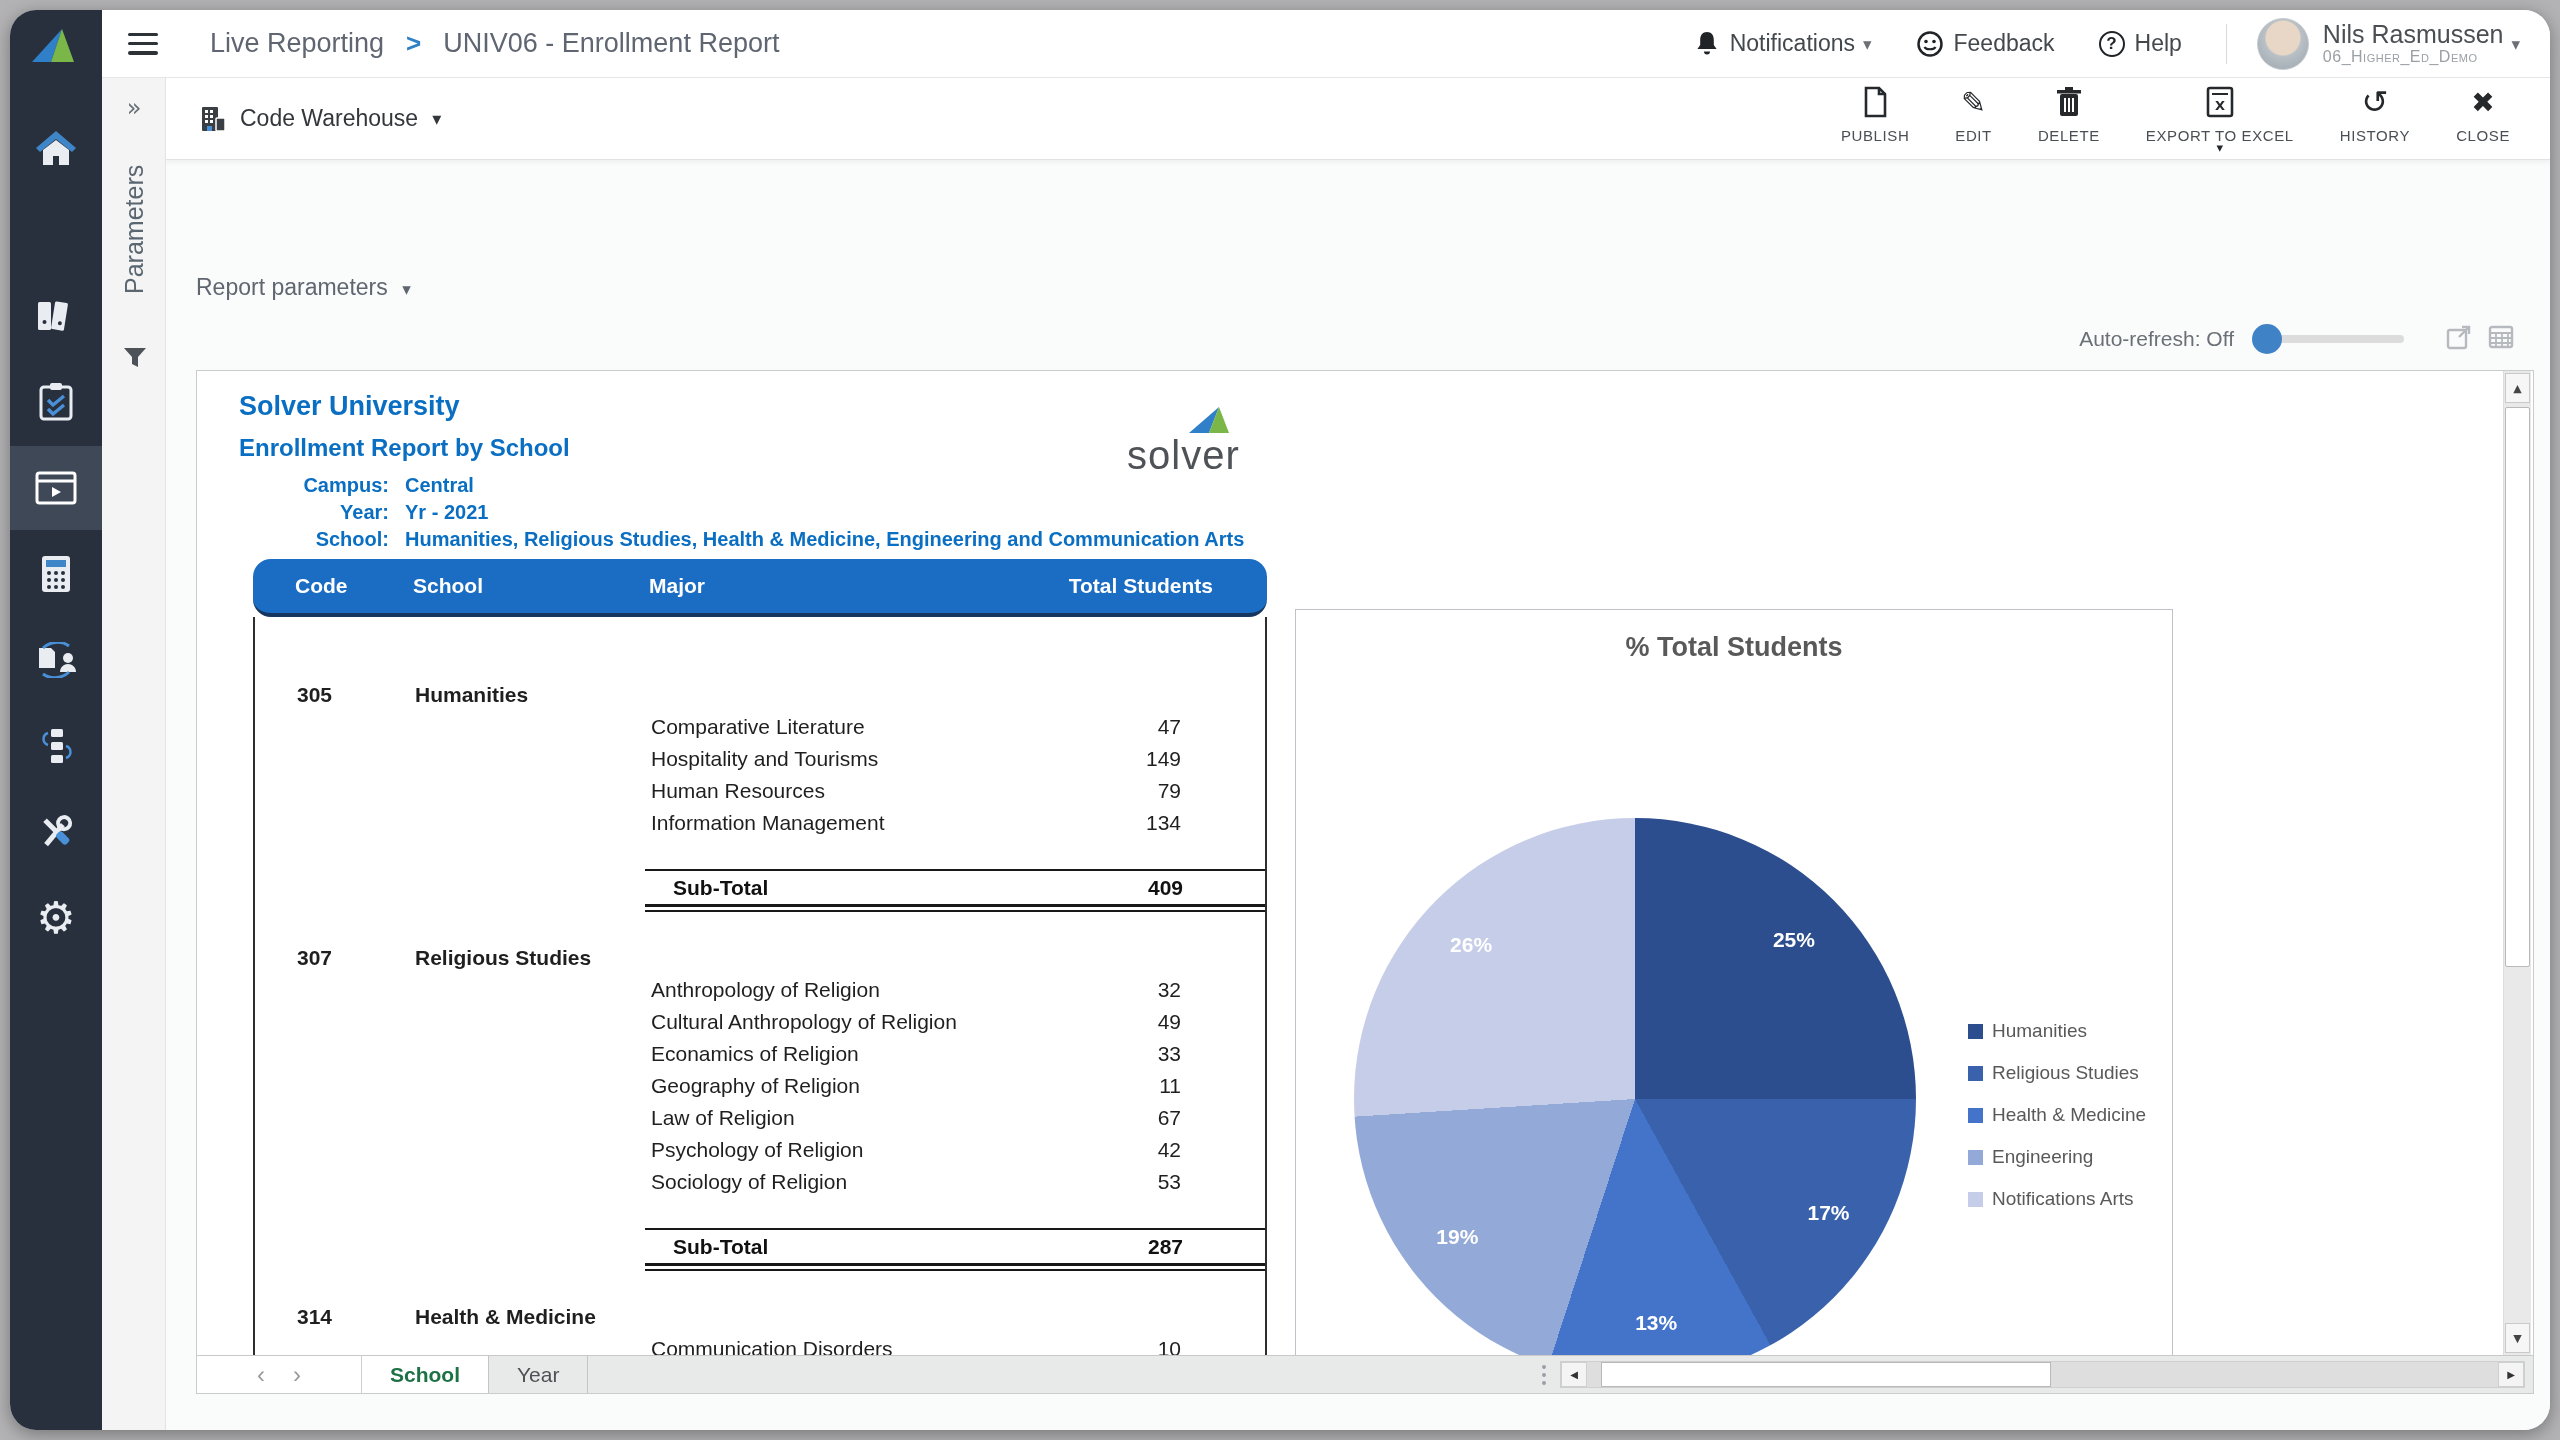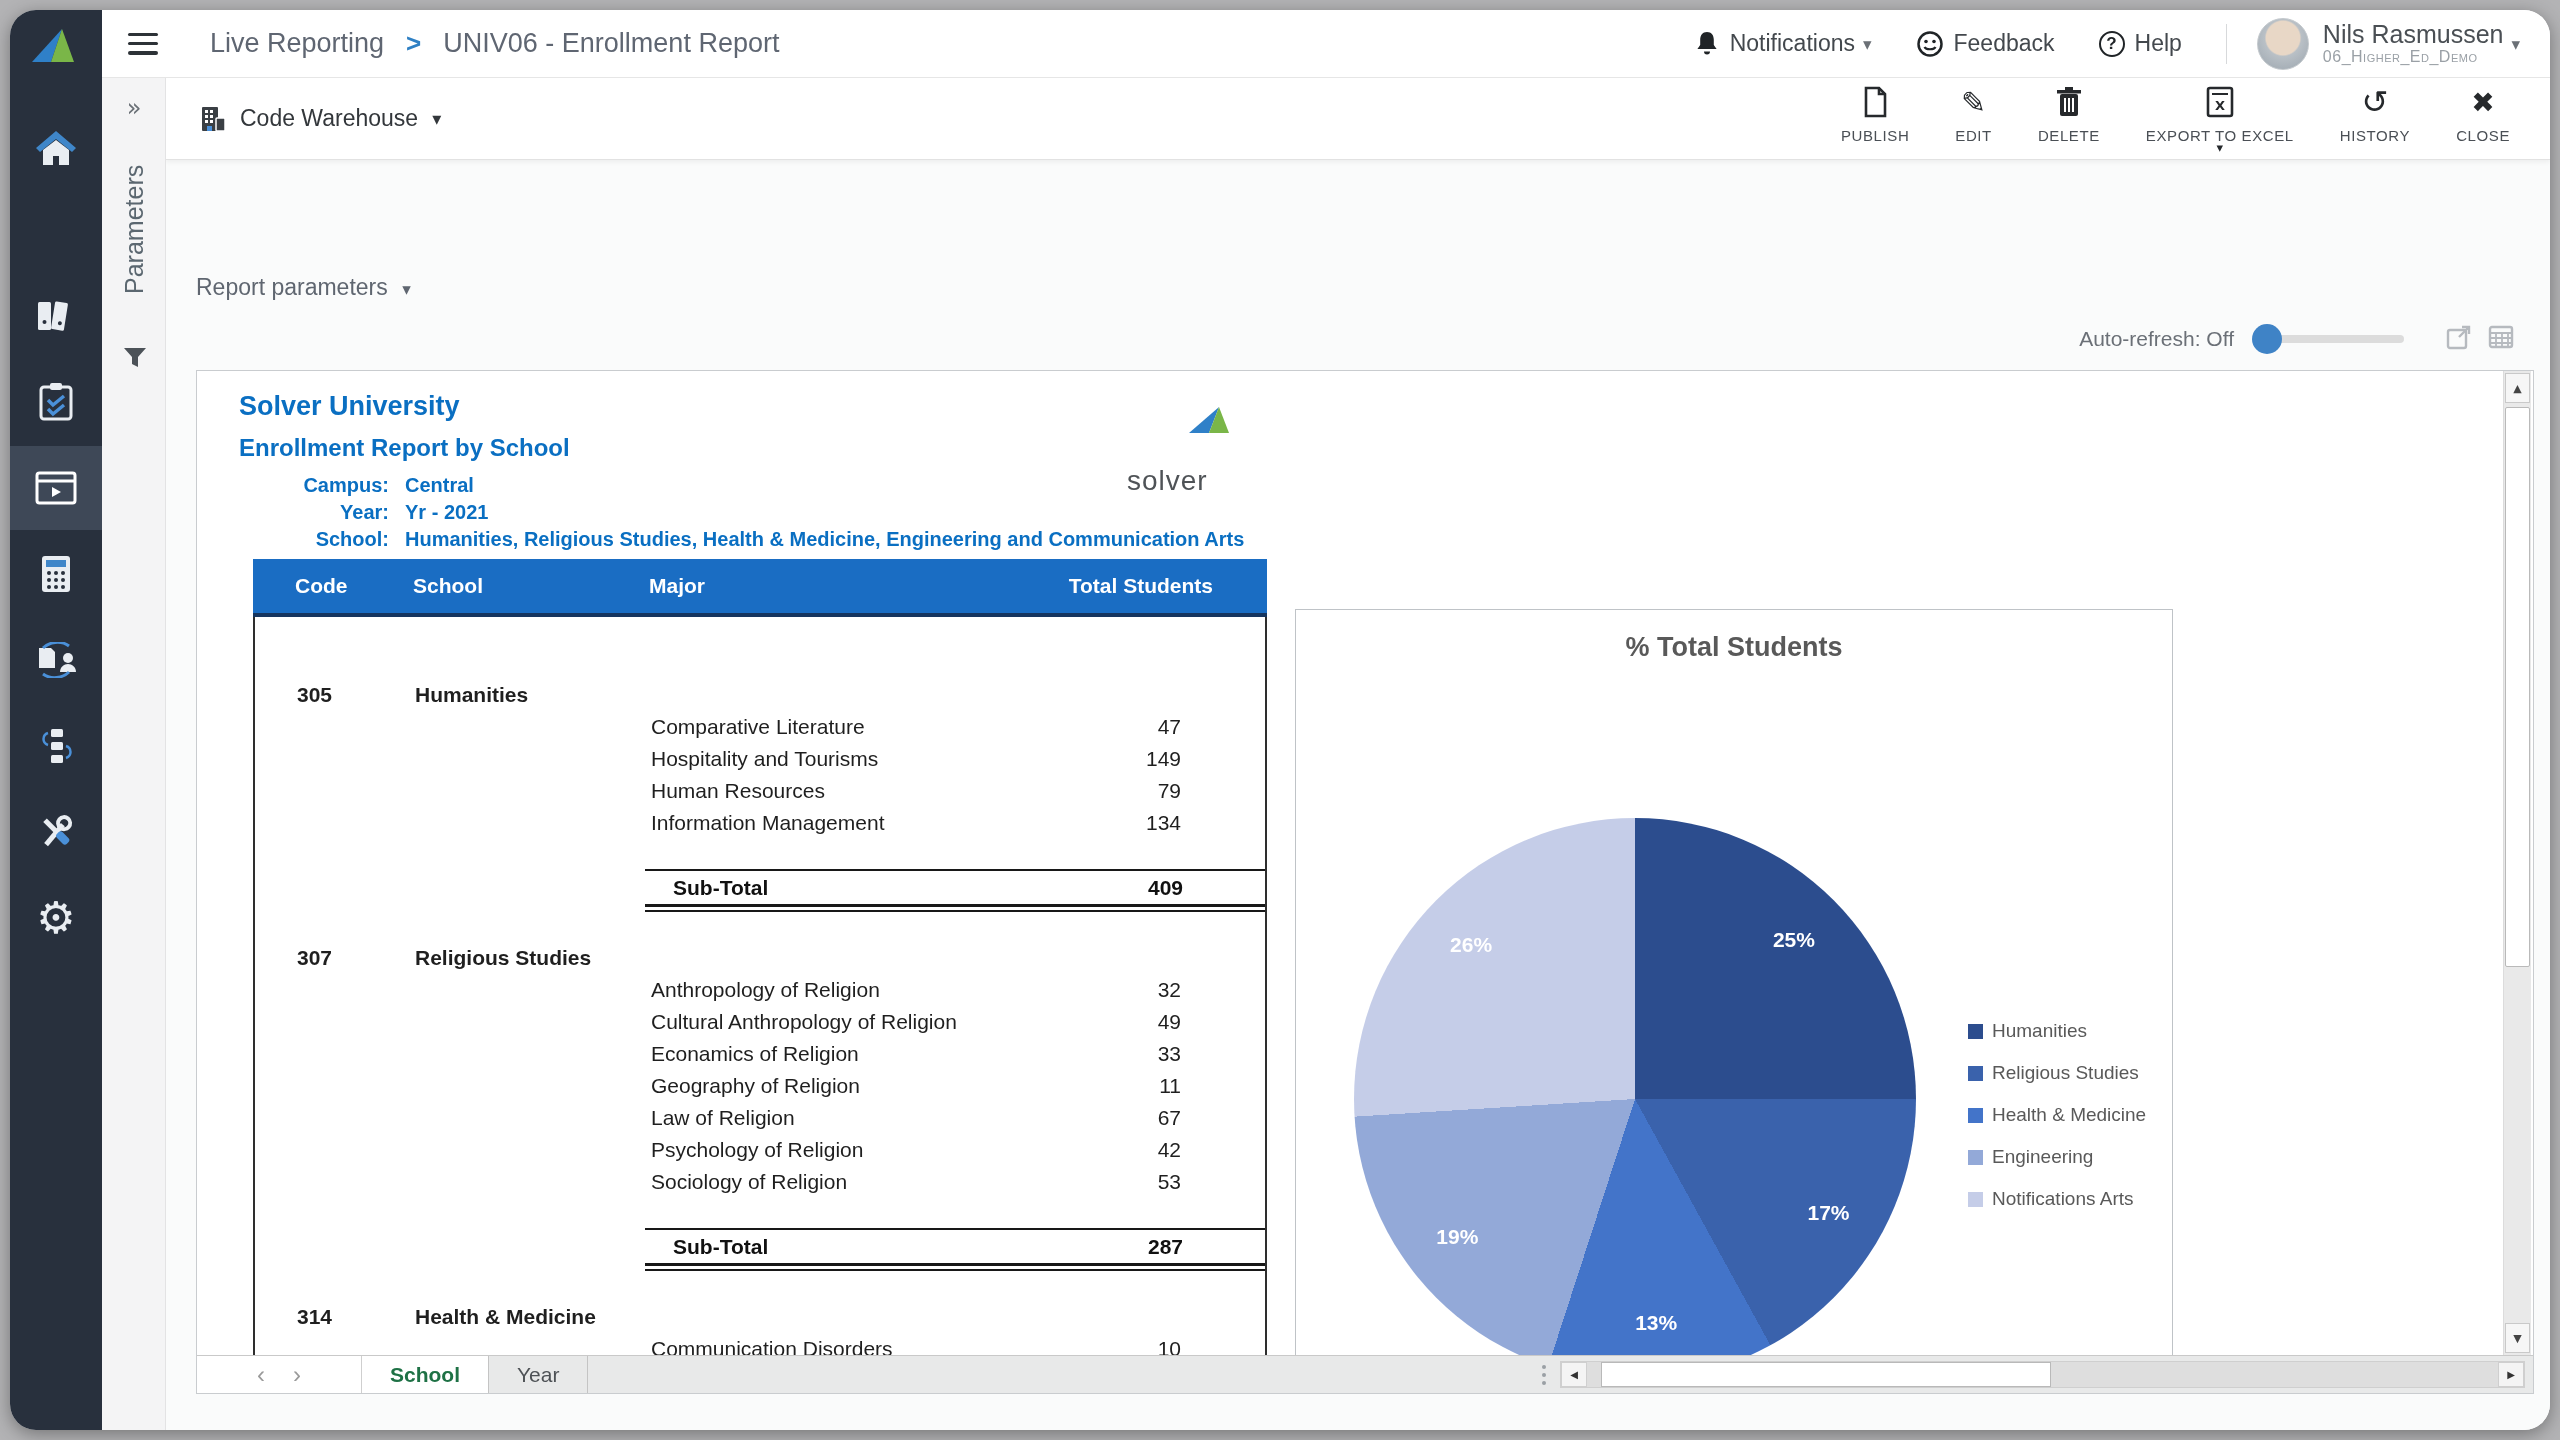--- a/index.html
+++ b/index.html
@@ -96,28 +96,28 @@
   .viewport { position:relative; flex:1 1 auto; overflow:hidden; background:#fff; }
   
   .rep-head { position:absolute; left:42px; top:20px; color:#0a6fc2; }
   .rep-title { font-size:27px; font-weight:bold; }
   .rep-subtitle { font-size:24px; font-weight:bold; margin-top:12px; }
   .meta { margin-top:10px; }
   .meta-row { display:flex; font-size:20px; font-weight:bold; line-height:27px; }
   .meta-label { width:150px; text-align:right; }
   .meta-value { margin-left:16px; }
   .page-logo { position:absolute; left:930px; top:46px; width:180px; height:60px; }
-  .page-logo .word { font-size:28px; color:#4f5357; letter-spacing:1px; position:absolute; left:0; top:16px; font-weight:500;margin-top:32px; }
+  .page-logo .word { font-size:40px; color:#4f5357; letter-spacing:1px; position:absolute; left:0; top:16px; font-weight:500; }
   .page-logo svg { position:absolute; left:58px; top:-14px; }
   
   .rtable { position:absolute; left:56px; top:188px; width:1014px; }
   .thead {
     display:grid; grid-template-columns:150px 240px 364px 1fr; align-items:center;
     height:58px; background:#1a6dc3; border-bottom:4px solid #16355f;
-    color:#fff; font-size:21px; font-weight:bold;
+    color:#fff; font-size:21px; font-weight:bold;border-radius:18px;
   }
   .thead .c-code { padding-left:42px; }
   .thead .c-school { padding-left:10px; }
   .thead .c-major { padding-left:6px; }
   .thead .c-total { text-align:right; padding-right:54px; }
   .tbody { border-left:2px solid #2e2e2e; border-right:2px solid #2e2e2e; background:#fff; padding-top:62px; padding-bottom:20px; }
   .trow { display:grid; grid-template-columns:150px 240px 364px 1fr; align-items:center; height:32px; font-size:21px; color:#1f1f1f; }
   .trow .cell-code { padding-left:42px; font-weight:bold; }
   .trow .cell-school { padding-left:10px; font-weight:bold; }
   .trow .cell-major { padding-left:6px; }

